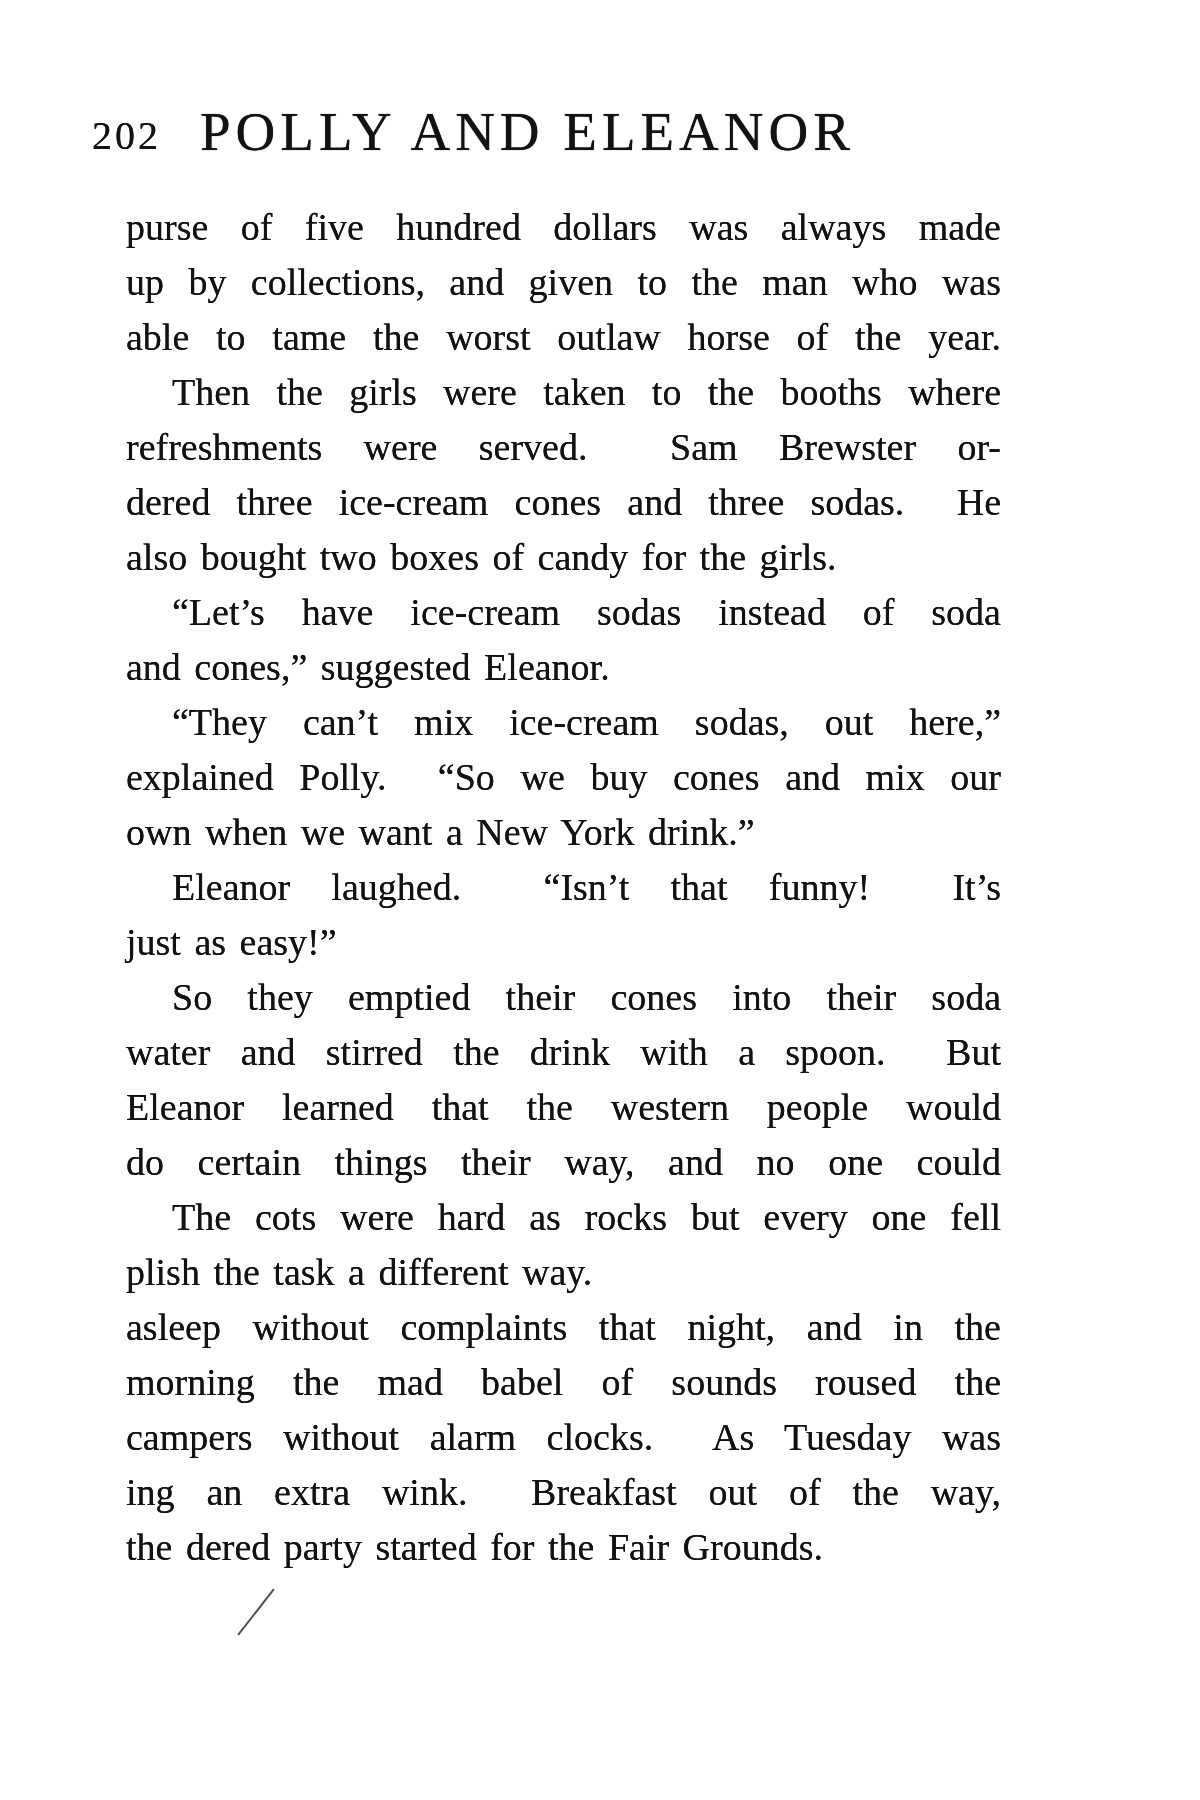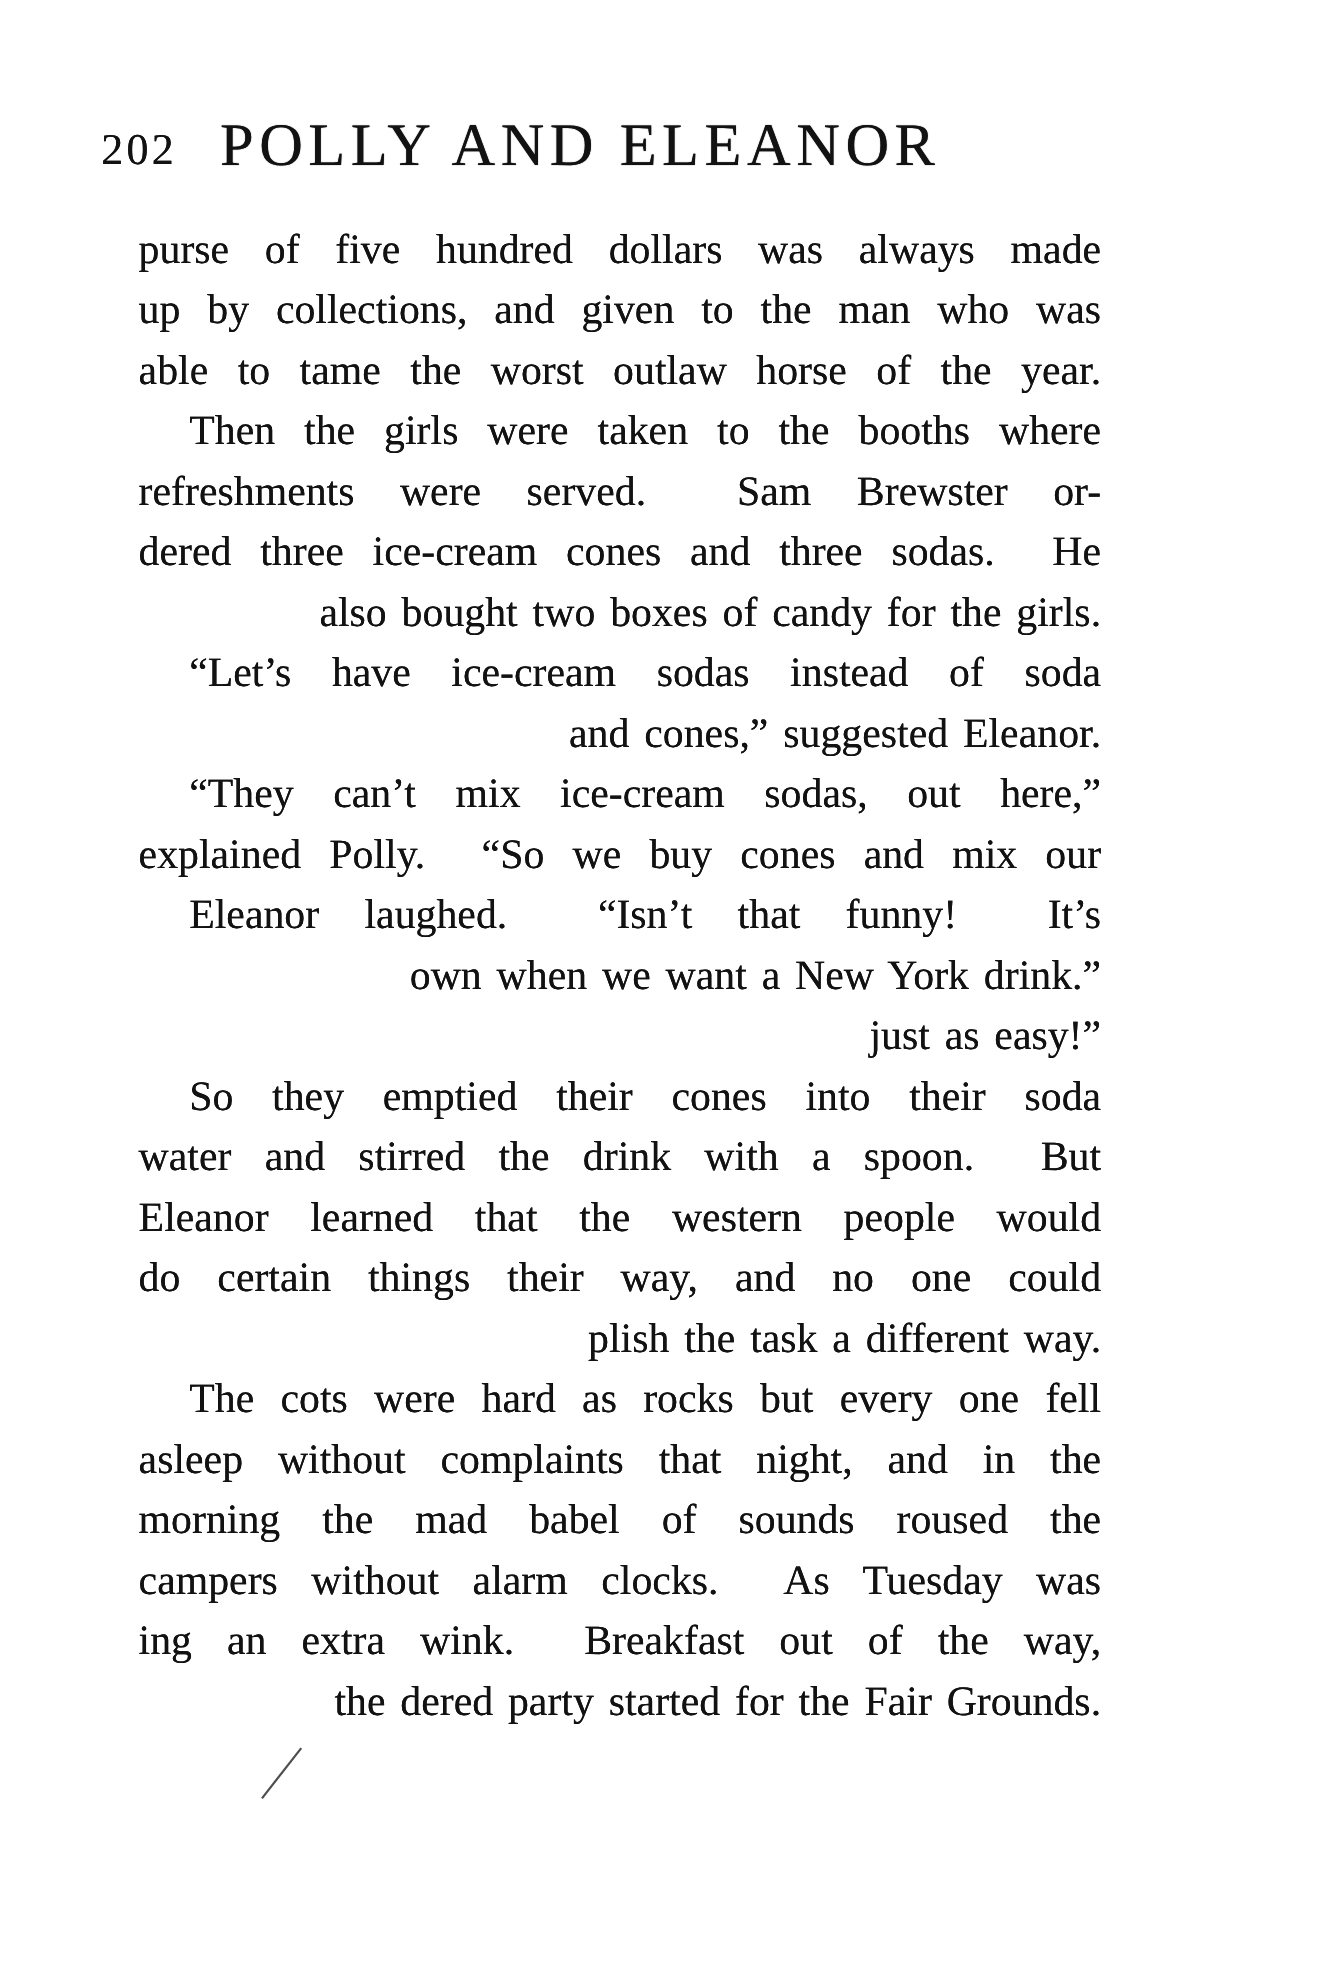--- a/index.html
+++ b/index.html
@@ -49,21 +49,20 @@
     left: 90px;
     width: 875px;
     margin-left: 36px;
   }
   .line {
     font-size: 38px;
     line-height: 55px;
     white-space: pre-wrap;
     word-spacing: 4px;
     text-shadow: 0 0 0.5px currentColor;
-    text-align: right;
   }
   .line.just {
     text-align: justify;
     text-align-last: justify;
   }
   .line.indent {
     text-indent: 46px;
   }
   .scan-artifact {
     position: absolute;
@@ -90,29 +89,29 @@
       <div class="line just">up by collections, and given to the man who was</div>
       <div class="line just">able to tame the worst outlaw horse of the year.</div>
       <div class="line just indent">Then the girls were taken to the booths where</div>
       <div class="line just">refreshments were served.  Sam Brewster or-</div>
       <div class="line just">dered three ice-cream cones and three sodas.  He</div>
       <div class="line">also bought two boxes of candy for the girls.</div>
       <div class="line just indent">“Let’s have ice-cream sodas instead of soda</div>
       <div class="line">and cones,” suggested Eleanor.</div>
       <div class="line just indent">“They can’t mix ice-cream sodas, out here,”</div>
       <div class="line just">explained Polly.  “So we buy cones and mix our</div>
+      <div class="line">own when we want a New York drink.”</div>
       <div class="line just indent">Eleanor laughed.  “Isn’t that funny!  It’s</div>
-      <div class="line">own when we want a New York drink.”</div>
       <div class="line">just as easy!”</div>
       <div class="line just indent">So they emptied their cones into their soda</div>
       <div class="line just">water and stirred the drink with a spoon.  But</div>
       <div class="line just">Eleanor learned that the western people would</div>
       <div class="line just">do certain things their way, and no one could</div>
+      <div class="line just indent">The cots were hard as rocks but every one fell</div>
       <div class="line">plish the task a different way.</div>
-      <div class="line just indent">The cots were hard as rocks but every one fell</div>
       <div class="line just">asleep without complaints that night, and in the</div>
       <div class="line just">morning the mad babel of sounds roused the</div>
       <div class="line just">campers without alarm clocks.  As Tuesday was</div>
       <div class="line just">ing an extra wink.  Breakfast out of the way,</div>
       <div class="line">the dered party started for the Fair Grounds.</div>
     </main>
 
   <div class="scan-artifact"></div>
 </div>
 

